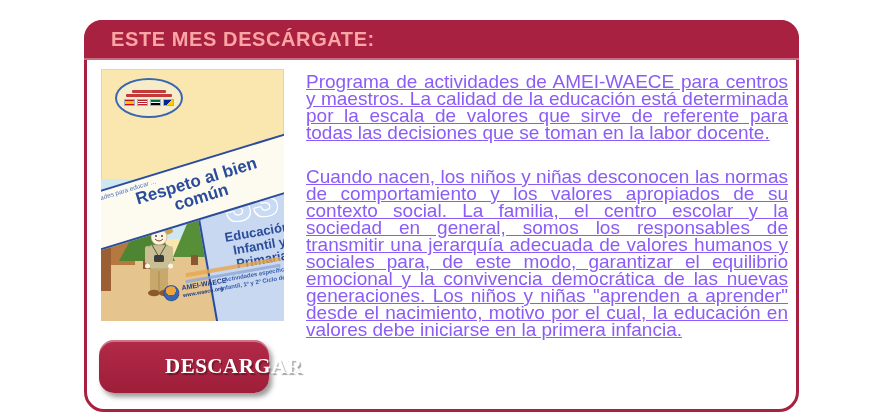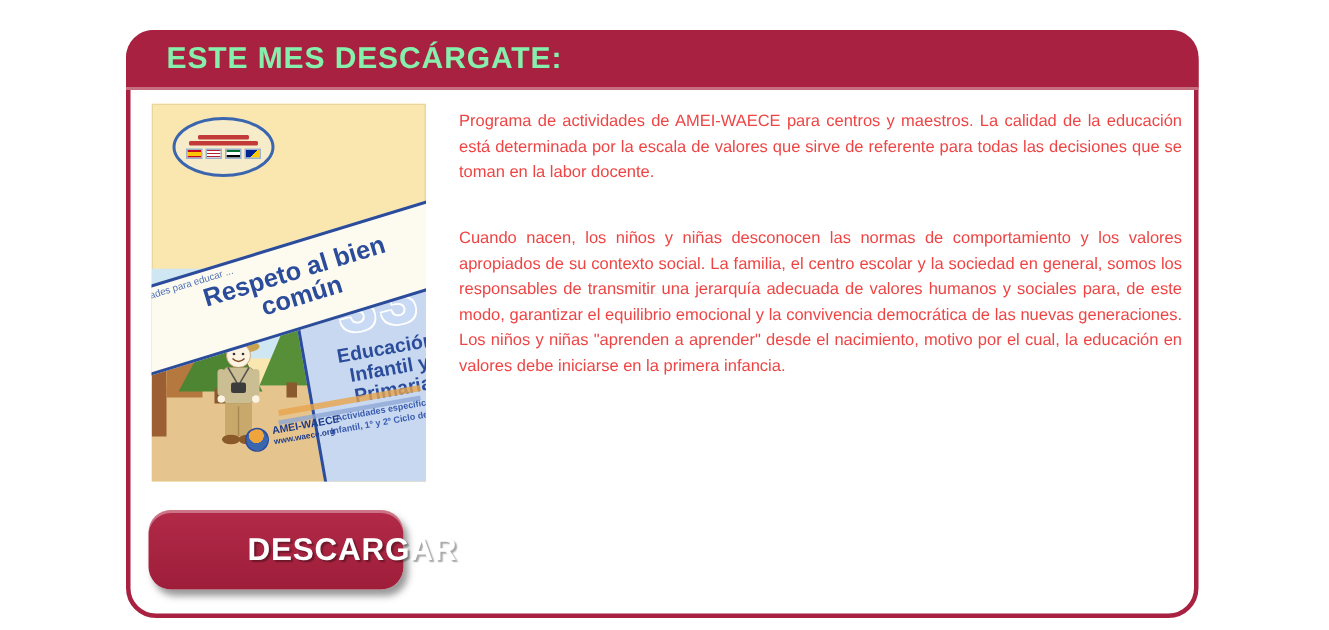--- a/index.html
+++ b/index.html
@@ -6,21 +6,21 @@
   html,body { width:886px; height:420px; background:#ffffff; overflow:hidden;
               font-family:"Liberation Sans", sans-serif; }
 
   .card { position:absolute; left:84px; top:20px; width:715px; height:392px;
           background:#ffffff; border:3px solid #a82140; border-radius:20px; }
 
   .banner { position:absolute; left:-3px; top:-3px; width:715px; height:40px;
             background:#a82140; border-radius:18px 18px 0 0;
             display:flex; align-items:center; padding-left:27px;
             border-bottom:2px solid #c76f80; }
-  .banner-title { color:#86efac; font-size:20px; font-weight:bold; letter-spacing:0.6px; }
+  .banner-title { color:#fca5a5; font-size:20px; font-weight:bold; letter-spacing:0.6px; }
 
   
   .cover { position:absolute; left:14px; top:46px; width:183px; height:252px;
            background:#fae7b0; overflow:hidden; box-shadow:0 0 0 1px #e8d79c inset; }
 
   .scene { position:absolute; left:0; top:110px; width:116px; height:142px; }
 
   .panel { position:absolute; left:90px; top:110px; width:140px; height:170px;
            background:#c7d8f0; border-left:2px solid #2b4c9b;
            transform:rotate(-10deg); transform-origin:top left;
@@ -60,35 +60,35 @@
            border:1px solid #2b4c9b; }
   .pub-name { font-size:7px; font-weight:bold; color:#1f3c8c; line-height:1.1; }
   .pub-web { font-size:5.5px; font-weight:bold; color:#1f3c8c; }
   .deco-line1 { position:absolute; left:84px; top:196px; width:96px; height:4px;
                 background:#e8a54c; transform:rotate(-10deg); opacity:.8; }
   .deco-line2 { position:absolute; left:84px; top:203px; width:96px; height:3px;
                 background:#8fa7d6; transform:rotate(-10deg); opacity:.8; }
 
   
   .description { position:absolute; left:219px; top:50px; width:482px;
-                 font-size:11px; line-height:17px; color:#ef4444;
-                 text-align:justify; }
+                 font-size:19px; line-height:17px; color:#8b5cf6;
+                 text-align:justify;text-decoration:underline; }
   .description p + p { margin-top:27px; }
 
   
   .dl-btn { position:absolute; left:12px; top:317px; width:170px; height:53px;
             background:linear-gradient(#b22a48, #9e1e3a);
             border:none; border-radius:15px; cursor:pointer;
             box-shadow:3px 4px 5px rgba(70,70,70,0.55),
                        inset 0 2px 0 rgba(255,255,255,0.35);
             display:flex; align-items:center; justify-content:flex-start;
             padding-left:12px; gap:10px; }
   .dl-label { color:#ffffff; font-size:21px; font-weight:bold; letter-spacing:0.5px;
               text-shadow:1.5px 1.5px 1px rgba(0,0,0,0.35);
-              font-family:Liberation Sans, sans-serif;margin-left:44px; }
+              font-family:Liberation Serif, serif;margin-left:44px; }
 </style>
 </head>
 <body>
 
 <div class="card">
 
   <div class="banner">
     <span class="banner-title">ESTE MES DESCÁRGATE:</span>
   </div>
 

